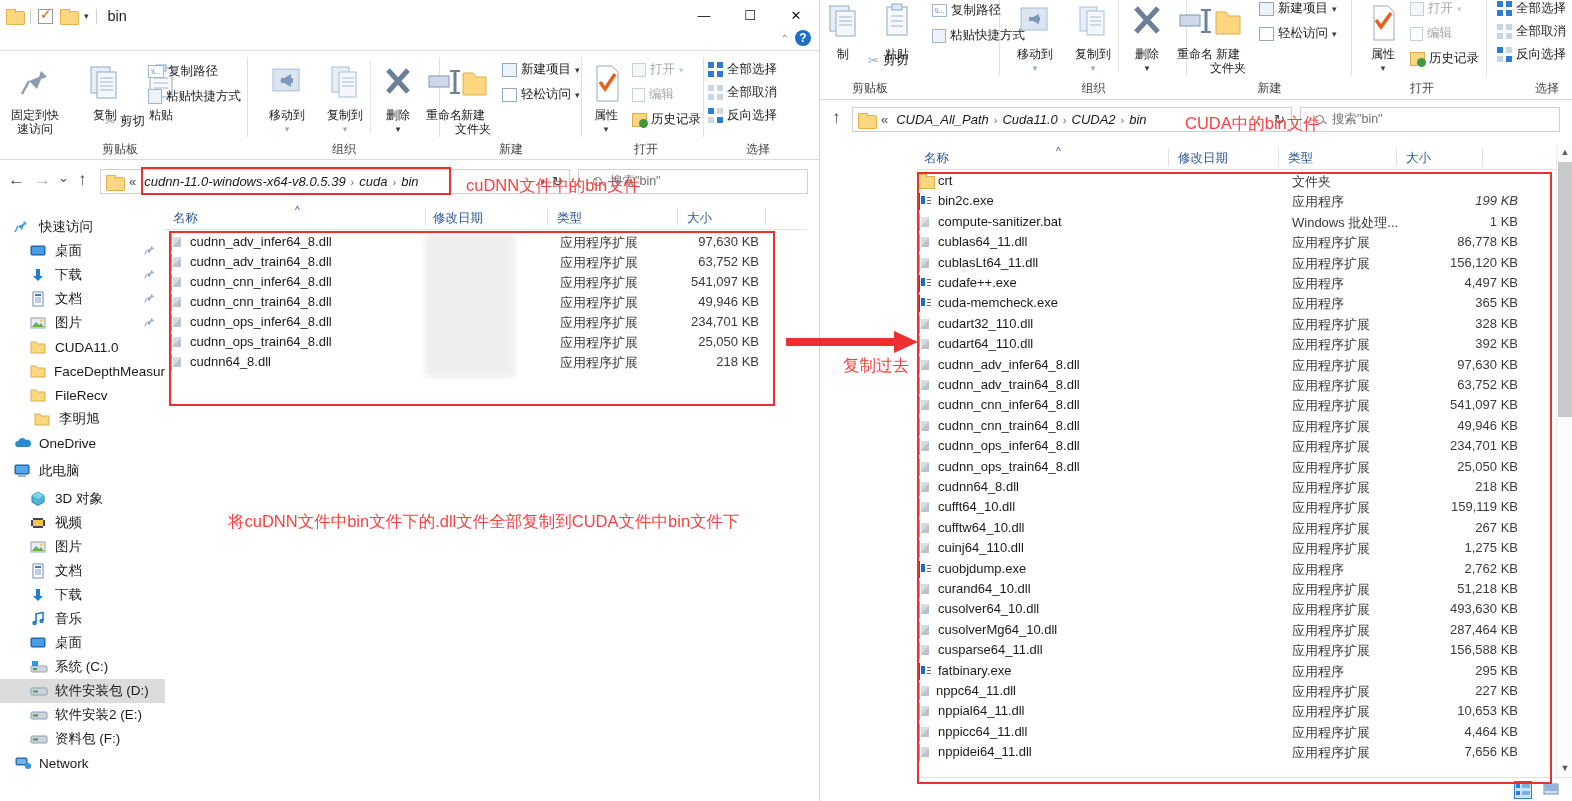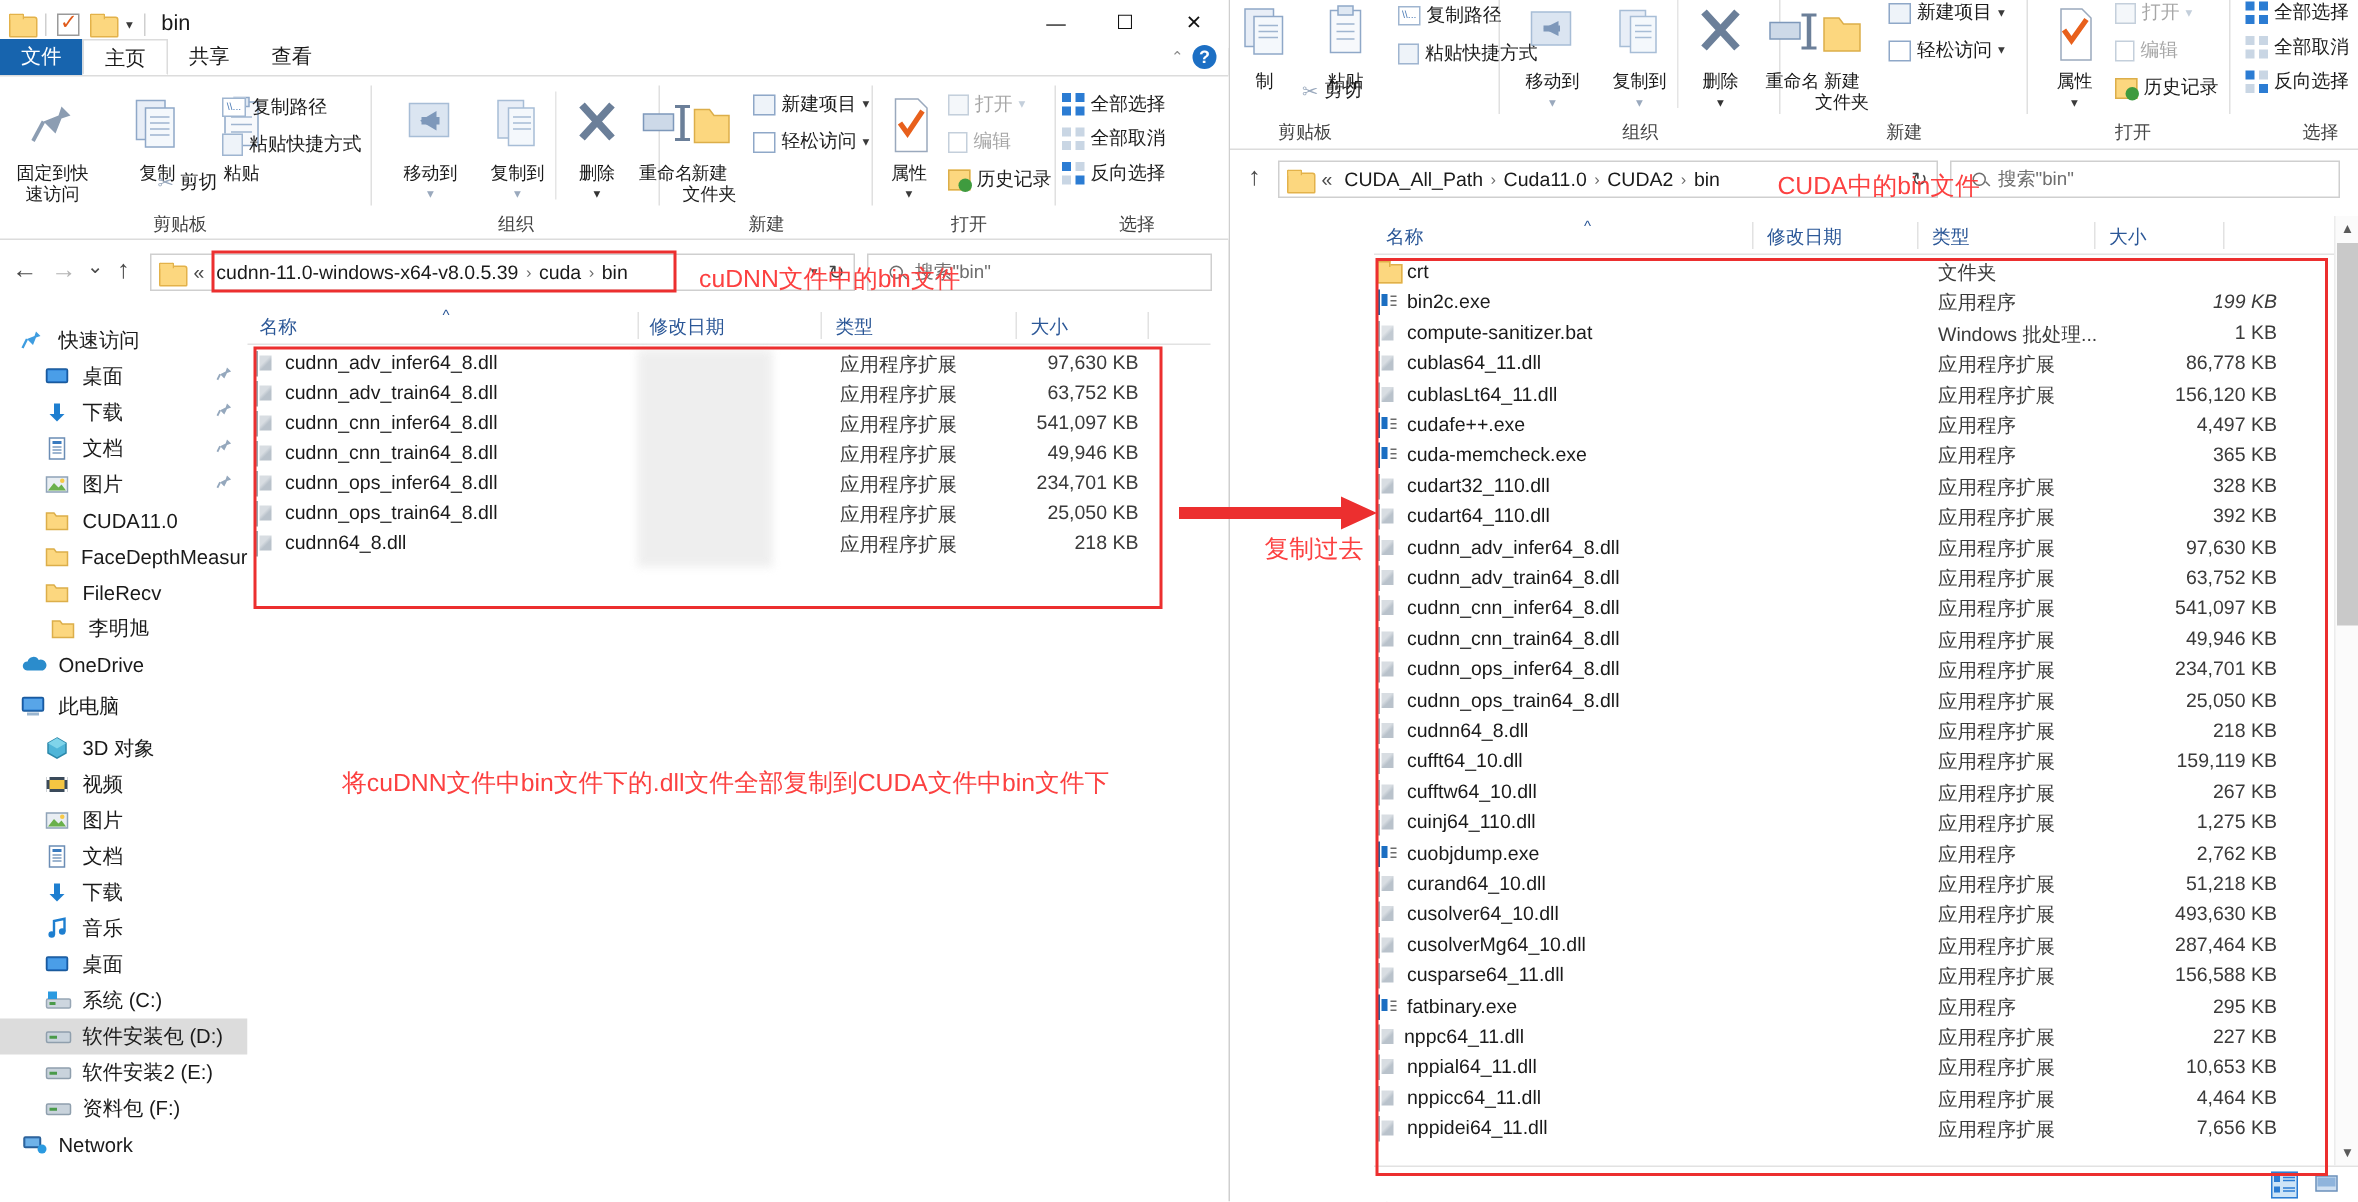--- a/index.html
+++ b/index.html
@@ -50,21 +50,21 @@
   .bigbtn .bi { display:block; height:42px; margin-bottom:3px; }
   .smallbtn { position:absolute; font-size:12.5px; color:#1b1b1b; white-space:nowrap;
               display:flex; align-items:center; gap:4px; }
   .smallbtn.dim { color:#a6a6a6; }
 
   
   .addrrow { position:absolute; left:0; right:0; height:32px; }
   .navbtn { position:absolute; font-size:17px; color:#4a4a4a; top:4px; }
   .addrbox { position:absolute; height:25px; border:1px solid #cfcfcf; background:#fff;
              display:flex; align-items:center; font-size:13px; color:#1a1a1a; }
-  .crumb { padding:0 5px; }
+  .crumb { padding:0 5px;font-style:italic; }
   .crumbsep { color:#6b6b6b; font-size:11px; }
   .searchbox { position:absolute; height:25px; border:1px solid #cfcfcf; background:#fff;
                display:flex; align-items:center; gap:8px; padding-left:14px;
                font-size:12.5px; color:#6e6e6e; }
   .mag { width:9px; height:9px; border:1.4px solid #6e6e6e; border-radius:50%; position:relative; display:inline-block;}
   .mag::after{content:""; position:absolute; width:4px; height:1.4px; background:#6e6e6e;
               transform:rotate(45deg); right:-4px; bottom:0px;}
 
   
   .colhdr { position:absolute; height:26px; border-bottom:1px solid #e2e2e2;
@@ -594,26 +594,20 @@
             <span class="win-title" style="left:4px; top:-8px; white-space:nowrap;">bin</span>
           </span>
       </div>
       <div class="wbtns">
         <div class="wbtn">—</div>
         <div class="wbtn">☐</div>
         <div class="wbtn close">✕</div>
       </div>
     </div>
 
-    <div class="tabs" style="top:26px;">
-      <div class="tab file">文件</div>
-      <div class="tab active">主页</div>
-      <div class="tab">共享</div>
-      <div class="tab">查看</div>
-    </div>
     <div class="chev-up">⌃</div>
     <div class="helpq">?</div>
 
     <div class="ribbon" style="top:50px; height:110px;">
 
       <div class="rgroup" style="left:0; width:248px;">
         <div class="gdiv"></div>
         <div class="bigbtn" style="left:2px; top:12px; width:66px;">
           <span class="bi">
             <svg width="40" height="40" viewBox="0 0 40 40">

